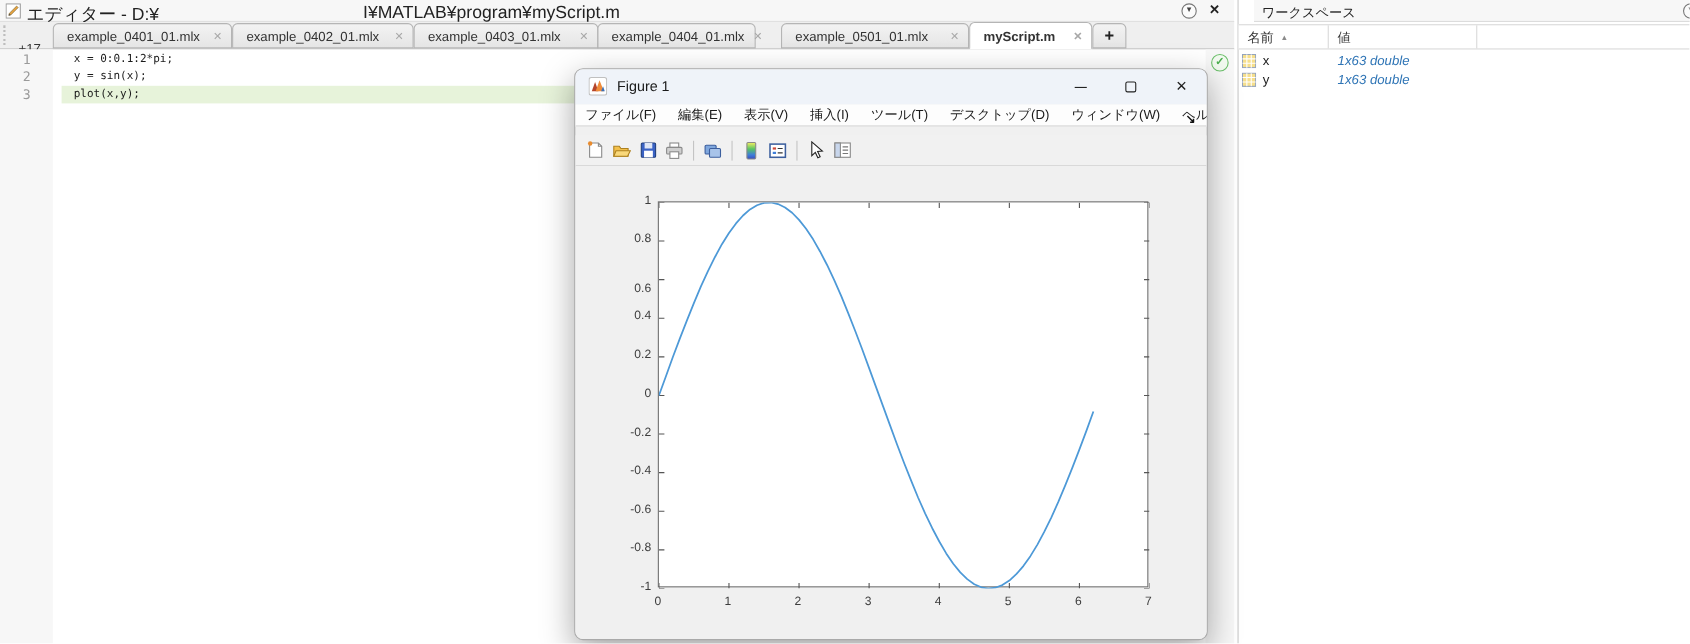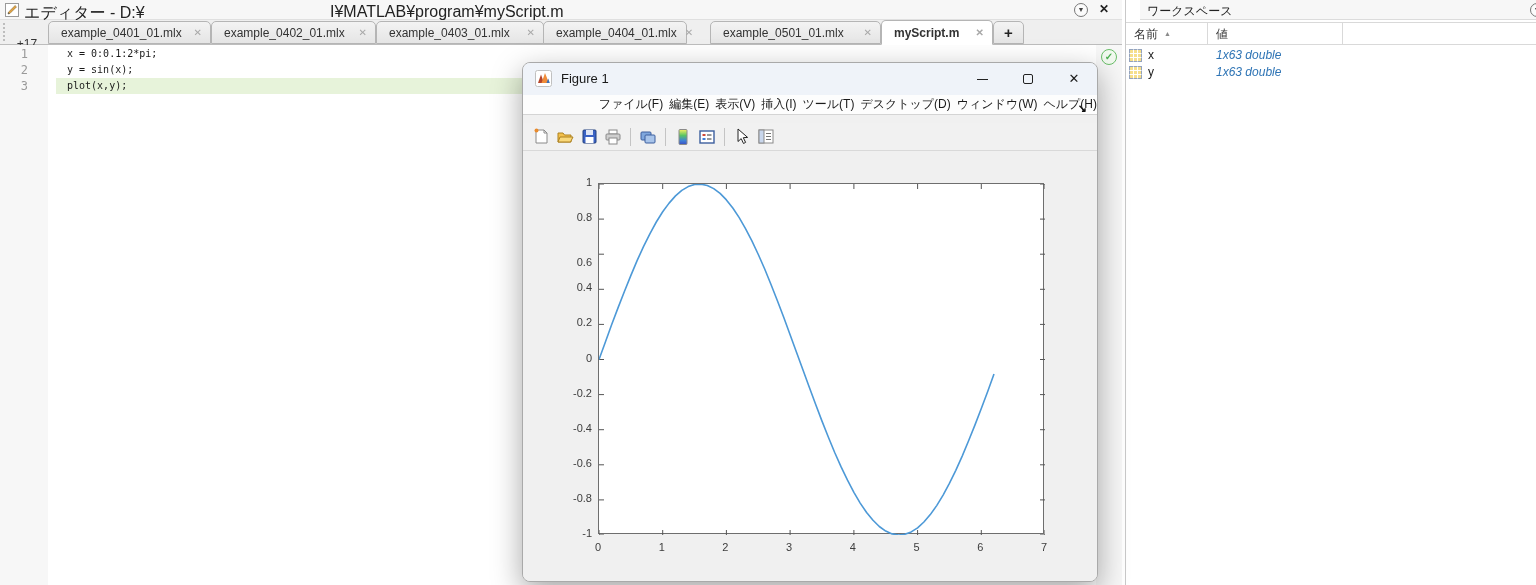--- a/index.html
+++ b/index.html
@@ -55,21 +55,21 @@
   #figure-window { left:522px; top:62px; width:576px; height:520px; background:#f0f0f0; border:1px solid #a9a9a9; border-radius:8px; box-shadow:0 10px 30px rgba(0,0,0,0.35); overflow:hidden; }
   #fig-titlebar { position:absolute; left:0; top:0; width:100%; height:32px; background:#eff3f9; }
   #fig-icon { position:absolute; left:12px; top:7px; }
   #fig-title { position:absolute; left:38px; top:8px; font-size:13px; color:#1a1a1a; }
   .win-btn { position:absolute; top:0; width:46px; height:32px; text-align:center; color:#1a1a1a; }
   #btn-min { right:92px; } #btn-max { right:46px; } #btn-close { right:0; }
   #btn-min .bar { display:inline-block; width:11px; border-top:1px solid #222; margin-top:16px; }
   #btn-max .box { display:inline-block; width:10px; height:10px; border:1px solid #222; border-radius:2px; margin-top:11px; }
   #btn-close { font-size:13px; line-height:32px; }
 
-  #fig-menubar { position:absolute; left:0; top:32px; width:100%; height:20px; background:#fdfdfd; border-bottom:1px solid #d4d4d4; display:flex; align-items:center; padding-left:9px; gap:6px;justify-content:flex-end; }
+  #fig-menubar { position:absolute; left:0; top:32px; width:100%; height:20px; background:#fdfdfd; border-bottom:1px solid #d4d4d4; display:flex; align-items:center; padding-left:9px; gap:20px; }
   .menu-item { font-size:12px; color:#1a1a1a; white-space:nowrap; }
   #dock-arrow { position:absolute; right:10px; top:7px; font-size:11px; font-weight:bold; color:#111; }
 
   #fig-toolbar { position:absolute; left:0; top:60px; width:100%; height:28px; background:#f1f1f1; border-bottom:1px solid #d9d9d9; display:flex; align-items:center; padding-left:6px; }
   .tbtn { width:24px; height:24px; display:flex; align-items:center; justify-content:center; }
   .tsep { width:1px; height:18px; background:#c4c4c4; margin:0 5px; }
 
   #fig-canvas { position:absolute; left:0; top:88px; width:574px; height:431px; background:#f0f0f0; }
   #axes-box { position:absolute; left:75px; top:32px; width:446px; height:351px; background:#fff; border:1px solid #6e6e6e; }
   #plot-svg { position:absolute; left:0; top:0; }

